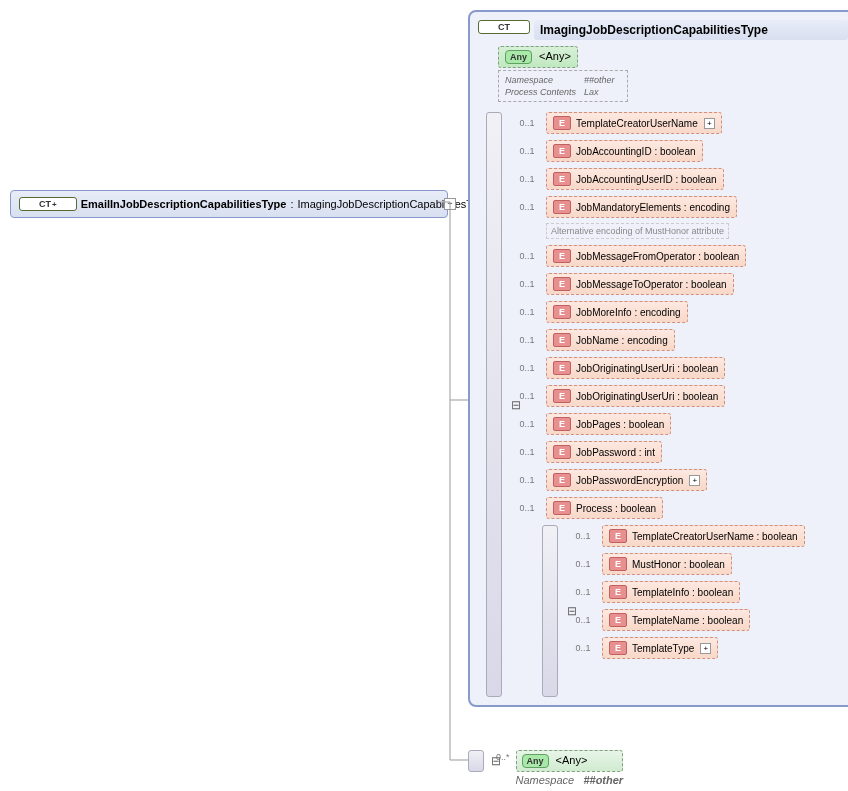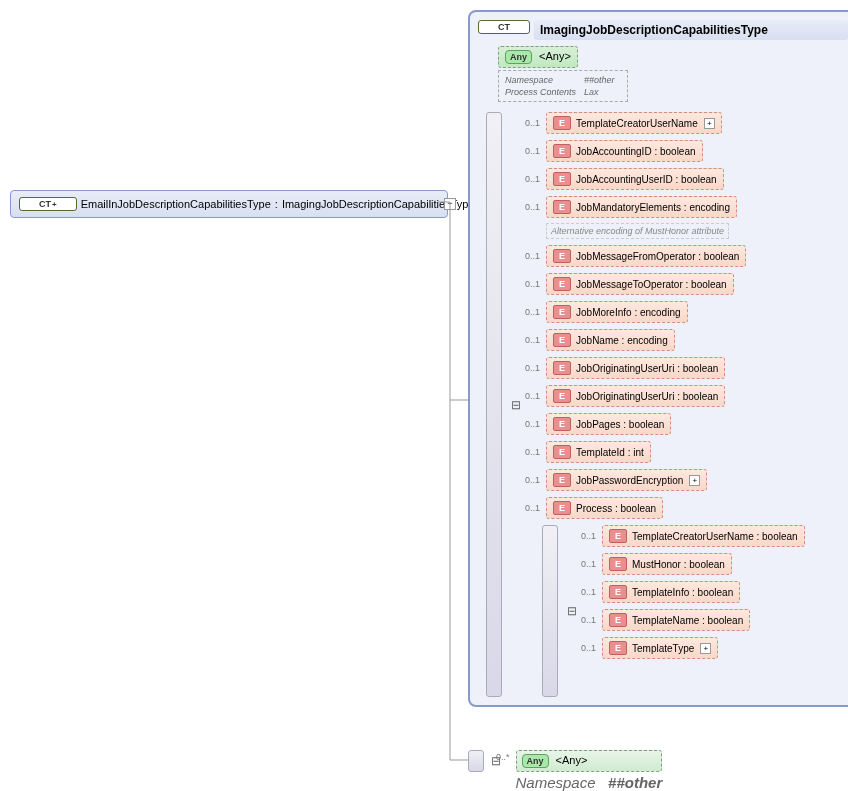--- a/index.html
+++ b/index.html
@@ -1,48 +1,48 @@
 <!DOCTYPE html>
 <html><head>
 <meta charset="utf-8">
 <style>
 body{margin:0;padding:10px;font-family:Arial,sans-serif;font-size:11px;background:#fff;width:848px;height:791px;box-sizing:border-box;position:relative}
 .ct-badge{display:inline-block;background:#fff;border:1px solid #556b2f;border-radius:3px;padding:1px 19px;font-size:9px;font-weight:bold;color:#333;margin-right:4px}
 .ct-badge.plus::after{content:"+";font-size:8px;margin-left:1px}
 .e-badge{display:inline-block;background:#e89090;border:1px solid #c06060;border-radius:2px;padding:1px 5px;font-size:9px;font-weight:bold;color:#fff;margin-right:5px}
 .any-badge{display:inline-block;background:#a8e8a8;border:1px solid #60a060;border-radius:4px;padding:1px 4px;font-size:9px;font-weight:bold;color:#333;margin-right:4px}
 .left-box{position:absolute;left:10px;top:190px;width:420px;border:1px solid #8899cc;background:linear-gradient(#e8ecf8,#d8dff0);border-radius:4px;padding:6px 8px;display:flex;align-items:center}
-.left-box .name{font-weight:normal;font-size:11px}
+.left-box .name{font-weight:bold;font-size:11px}
 .left-box .sep{margin:0 4px}
 .left-box .base{font-size:11px}
 .expand-btn{position:absolute;right:-9px;top:50%;transform:translateY(-50%);width:10px;height:10px;border:1px solid #999;background:#fff;font-size:9px;line-height:9px;text-align:center;cursor:pointer}
 .main-ct{position:absolute;left:468px;top:10px;width:370px;border:2px solid #8899cc;background:#eef1fa;border-radius:8px;padding:8px}
 .ct-header{display:flex;align-items:flex-start;margin-bottom:6px}
 .ct-title{font-weight:bold;font-size:12px;background:linear-gradient(#e8ecf8,#d8dff0);padding:3px 6px;border-radius:3px;flex:1}
 .any-box{margin-left:20px;background:linear-gradient(#d8f0d8,#c0e8c0);border:1px dashed #80a080;border-radius:3px;padding:3px 6px;margin-bottom:2px;display:inline-block}
 .any-details{margin-left:20px;font-size:9px;font-style:italic;color:#666;border:1px dashed #aaa;padding:2px 4px;display:inline-block;margin-bottom:8px}
 .any-details td{padding:0 6px 0 0}
 .seq-container{display:flex;margin-left:8px}
 .seq-bar{width:14px;background:linear-gradient(#f0f0f5,#d8d8e8);border:1px solid #aab;border-radius:3px;margin-right:12px;position:relative}
 .seq-icon{position:absolute;right:-20px;top:50%;transform:translateY(-50%);font-size:12px;color:#666}
 .elem-list{flex:1}
 .elem-row{display:flex;align-items:center;margin-bottom:6px;position:relative}
-.occur{font-size:9px;color:#777;width:26px;text-align:right;margin-right:6px}
+.occur{font-size:9px;color:#777;width:26px;text-align:center;margin-right:6px}
 .elem-box{background:linear-gradient(#fde8e0,#f8d8c8);border:1px dashed #d09080;border-radius:3px;padding:3px 6px;display:flex;align-items:center}
 .elem-box.expandable::after{content:"+";margin-left:6px;border:1px solid #999;background:#fff;width:9px;height:9px;font-size:8px;line-height:9px;text-align:center}
 .elem-name{font-size:10px}
-.annotation{font-size:9px;font-style:italic;color:#888;margin-left:32px;margin-top:-4px;margin-bottom:6px;border:1px dashed #ccc;padding:2px 4px;display:inline-block}
+.annotation{font-size:9px;color:#888;margin-left:32px;margin-top:-4px;margin-bottom:6px;border:1px dashed #ccc;padding:2px 4px;display:inline-block}
 .nested{margin-left:28px}
 .nested .seq-bar{min-height:170px}
 .bottom-any{position:absolute;left:468px;top:750px;display:flex;align-items:flex-start}
 .bottom-seq{width:14px;height:20px;background:linear-gradient(#f0f0f5,#d8d8e8);border:1px solid #aab;border-radius:3px;margin-right:12px;position:relative}
 .bottom-seq .seq-icon{right:-18px}
 .bottom-occur{font-size:9px;color:#777;margin-right:6px;margin-top:2px}
 .bottom-box{border:1px dashed #80a080;background:linear-gradient(#e8f5e8,#d0ebd0);border-radius:3px;padding:3px 5px}
-.bottom-ns{font-size:15px;font-style:italic;color:#666;margin-top:2px}
+.bottom-ns{font-size:11px;font-style:italic;color:#666;margin-top:2px}
 svg.connector{position:absolute;left:430px;top:10px;width:40px;height:760px;pointer-events:none}
 </style>
 </head>
 <body>
 
 <div class="left-box">
   <span class="ct-badge plus">CT</span>
   <span class="name">EmailInJobDescriptionCapabilitiesType</span>
   <span class="sep">:</span>
   <span class="base">ImagingJobDescriptionCapabilitiesType</span>
@@ -144,21 +144,21 @@
         </div><div class="elem-row">
     <span class="occur">0..1</span>
     <span class="elem-box">
       <span class="e-badge">E</span>
       <span class="elem-name">JobPages : boolean</span>
     </span>
         </div><div class="elem-row">
     <span class="occur">0..1</span>
     <span class="elem-box">
       <span class="e-badge">E</span>
-      <span class="elem-name">TemplateId : int</span>
+      <span class="elem-name">JobPassword : int</span>
     </span>
         </div><div class="elem-row">
     <span class="occur">0..1</span>
     <span class="elem-box expandable">
       <span class="e-badge">E</span>
       <span class="elem-name">JobPasswordEncryption</span>
     </span>
         </div><div class="elem-row">
     <span class="occur">0..1</span>
     <span class="elem-box">

